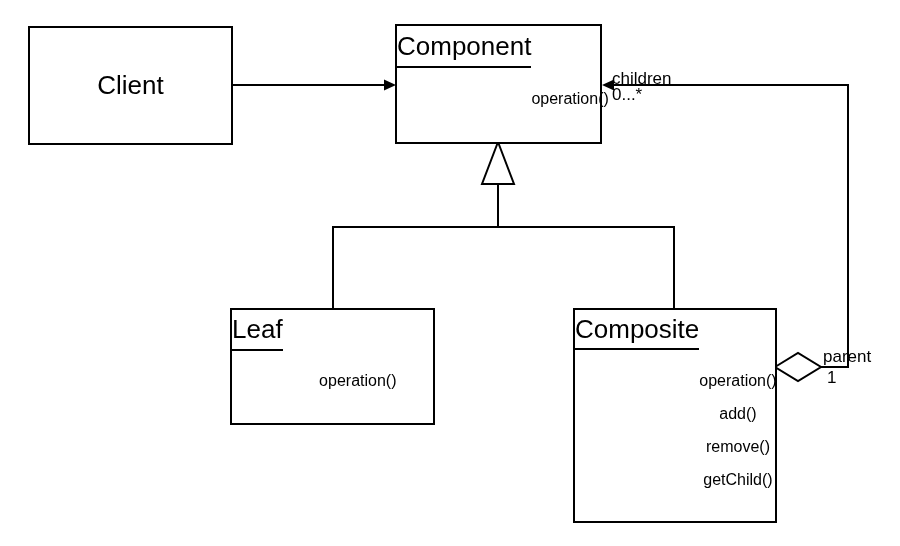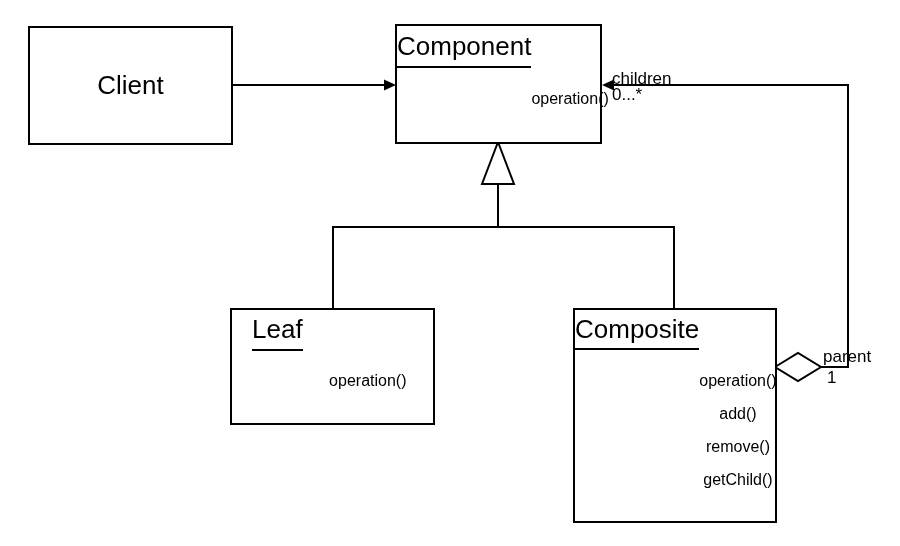--- a/index.html
+++ b/index.html
@@ -63,21 +63,21 @@
   .edge-label {
     position: absolute;
     font-size: 17px;
     line-height: 20px;
     white-space: nowrap;
     background: transparent;
   }
   
   .box-client    { left: 28px;  top: 26px;  width: 205px; height: 119px; }
   .box-component { left: 395px; top: 24px;  width: 207px; height: 120px; }
-  .box-leaf      { left: 230px; top: 308px; width: 205px; height: 117px; padding-left: 20px; }
+  .box-leaf      { left: 230px; top: 308px; width: 205px; height: 117px; }
   .box-composite { left: 573px; top: 308px; width: 204px; height: 215px; justify-content: space-between; }
 
   .box-component .uml-header { height: 42px; }
   .box-leaf .uml-header      { height: 41px; }
   .box-composite .uml-header { height: 40px; }
 
   .box-component .uml-body { padding-top: 28px; }
   .box-leaf .uml-body      { padding-top: 28px; }
   .box-composite .uml-body { padding-top: 29px; }
 

